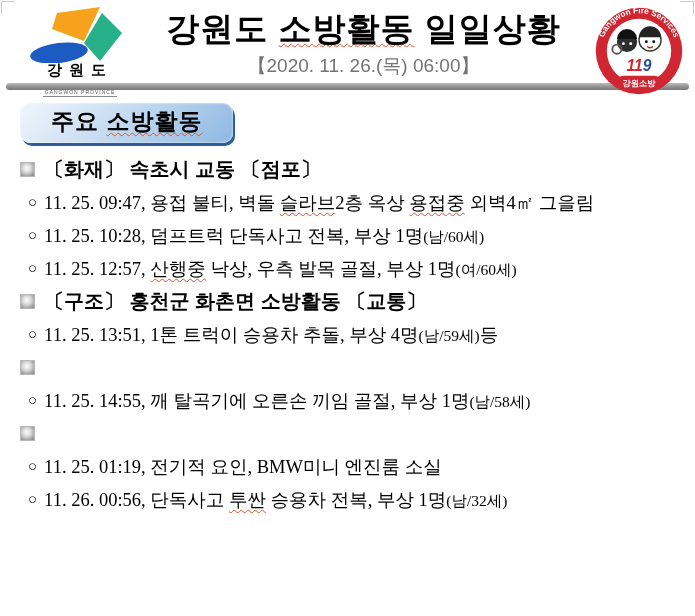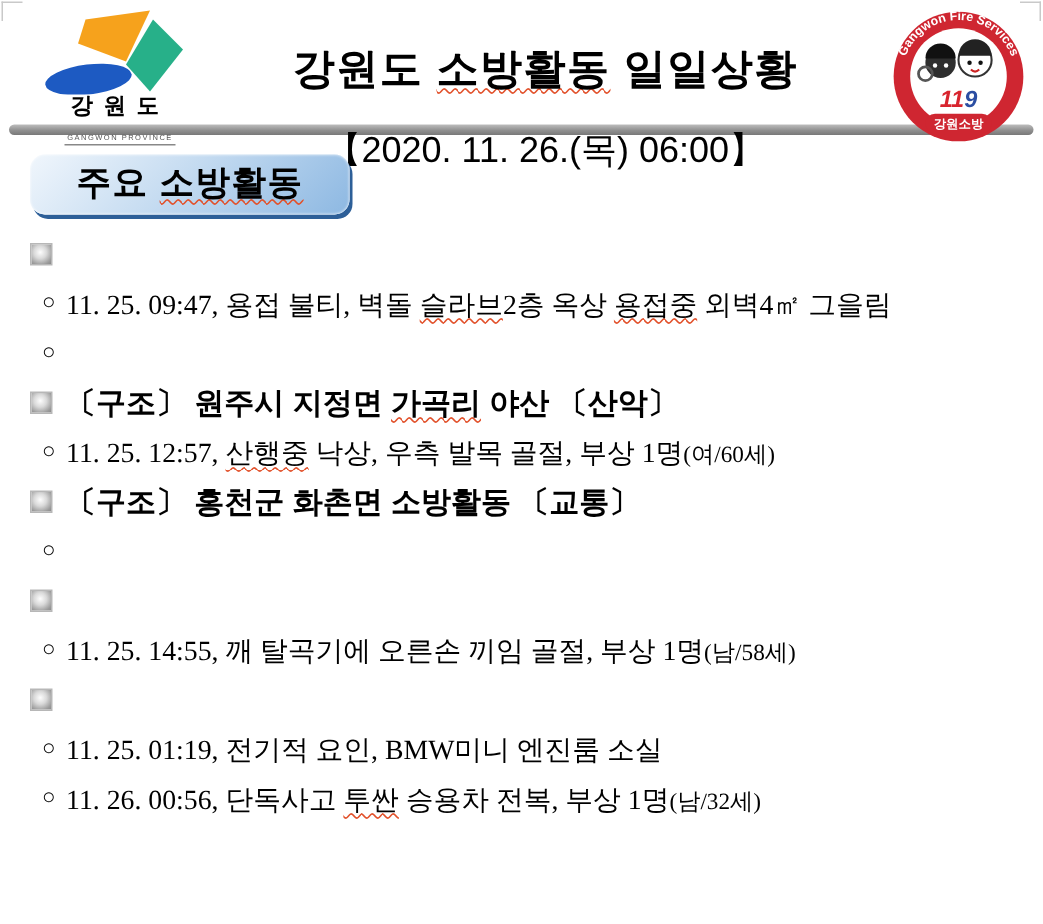--- a/index.html
+++ b/index.html
@@ -14,22 +14,22 @@
   .crop-tl{top:1px;left:1px;border-top:1px solid #c9c9c9;border-left:1px solid #c9c9c9;}
   .crop-tr{top:1px;right:1px;border-top:1px solid #c9c9c9;border-right:1px solid #c9c9c9;}
 
   
   .header{display:flex;align-items:flex-start;padding:5px 8px 0 24px;height:82px;box-sizing:border-box;}
   .logo{width:112px;text-align:center;flex:0 0 112px;}
   .logo svg{display:block;margin:0 auto;}
   .logo-label{font-size:15px;font-weight:bold;letter-spacing:7px;margin-top:-2px;white-space:nowrap;}
   .logo-sub{font-size:5px;color:#555;letter-spacing:1px;border-bottom:1px solid #888;display:inline-block;padding:0 2px 1px;}
   .title-block{flex:1;text-align:center;padding-top:3px;}
-  .title{margin:17px;font-size:28px;line-height:42px;font-weight:800;letter-spacing:1px;white-space:nowrap;}
-  .datetime{font-size:24px;margin-top:3px;color:#000000;}
+  .title{margin:0;font-size:33px;line-height:42px;font-weight:800;letter-spacing:1px;white-space:nowrap;}
+  .datetime{font-size:19px;margin-top:3px;color:#737373;}
   .emblem{width:96px;flex:0 0 96px;text-align:center;}
 
   
   .separator{height:7px;margin:1px 6px 0;border-radius:4px;
     background:linear-gradient(180deg,#bdbdbd 0%,#909090 55%,#787878 100%);}
 
   
   .badge{display:inline-block;margin:13px 0 0 20px;padding:3px 31px 6px;
     font-size:23px;font-weight:bold;letter-spacing:1px;border-radius:10px;
     background:linear-gradient(135deg,#f0f6fc 0%,#c6dcf1 45%,#8db8e2 100%);
@@ -114,51 +114,50 @@
 <div class="separator"></div>
 
 <div class="badge">
   <span class="wavy-scope">주요 <span class="sp">소방활동</span></span>
 </div>
 
 <main class="incident-list">
   <section class="incident">
     <div class="incident-heading">
       <span class="sq-bullet"></span>
+      <span class="heading-text wavy-scope">〔화재〕 속초시 교동 〔점포〕</span>
     </div>
     <div class="incident-detail">
       <span class="circle-bullet">○</span>
       <span class="detail-text wavy-scope">11. 25. 09:47, 용접 불티, 벽돌 <span class="sp">슬라브</span>2층 옥상 <span class="sp">용접중</span> 외벽4㎡ 그을림</span>
     </div>
   </section>
 
   <section class="incident">
     <div class="incident-detail">
       <span class="circle-bullet">○</span>
+      <span class="detail-text wavy-scope">11. 25. 10:28, 덤프트럭 단독사고 전복, 부상 1명<span class="small-paren">(남/60세)</span></span>
     </div>
   </section>
 
   <section class="incident">
-    <div class="incident-heading">
-      <span class="sq-bullet"></span>
-      <span class="heading-text wavy-scope">〔구조〕 원주시 지정면 <span class="sp">가곡리</span> 야산 〔산악〕</span>
-    </div>
     <div class="incident-detail">
       <span class="circle-bullet">○</span>
       <span class="detail-text wavy-scope">11. 25. 12:57, <span class="sp">산행중</span> 낙상, 우측 발목 골절, 부상 1명<span class="small-paren">(여/60세)</span></span>
     </div>
   </section>
 
   <section class="incident">
     <div class="incident-heading">
       <span class="sq-bullet"></span>
       <span class="heading-text wavy-scope">〔구조〕 홍천군 화촌면 소방활동 〔교통〕</span>
     </div>
     <div class="incident-detail">
       <span class="circle-bullet">○</span>
+      <span class="detail-text wavy-scope">11. 25. 13:51, 1톤 트럭이 승용차 추돌, 부상 4명<span class="small-paren">(남/59세)</span>등</span>
     </div>
   </section>
 
   <section class="incident">
     <div class="incident-heading">
       <span class="sq-bullet"></span>
     </div>
     <div class="incident-detail">
       <span class="circle-bullet">○</span>
       <span class="detail-text wavy-scope">11. 25. 14:55, 깨 탈곡기에 오른손 끼임 골절, 부상 1명<span class="small-paren">(남/58세)</span></span>

